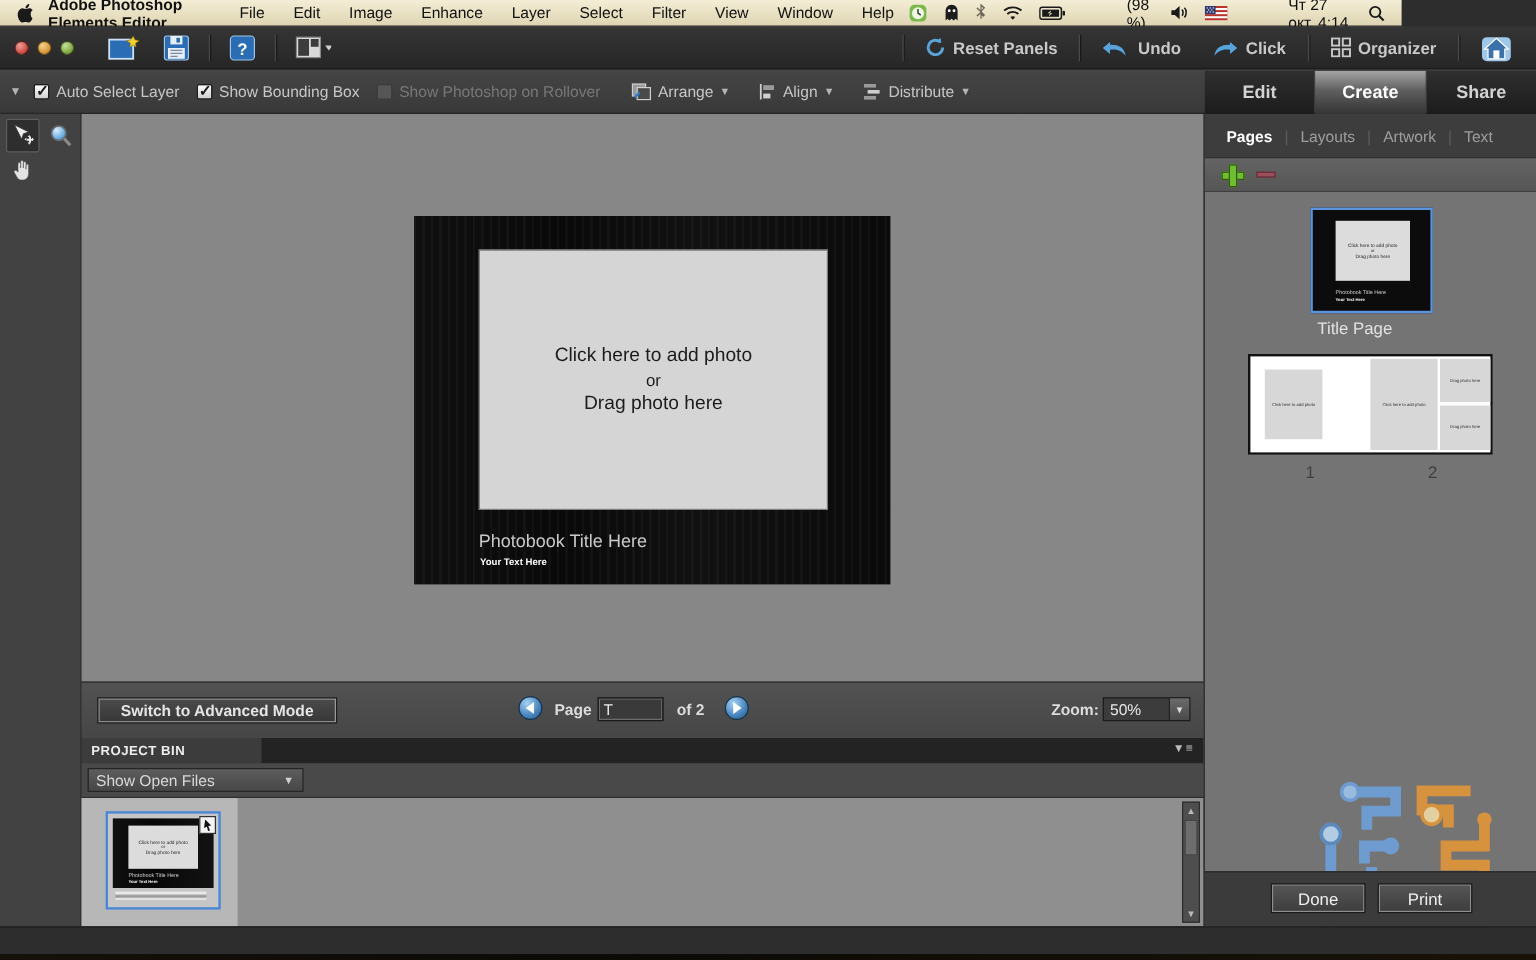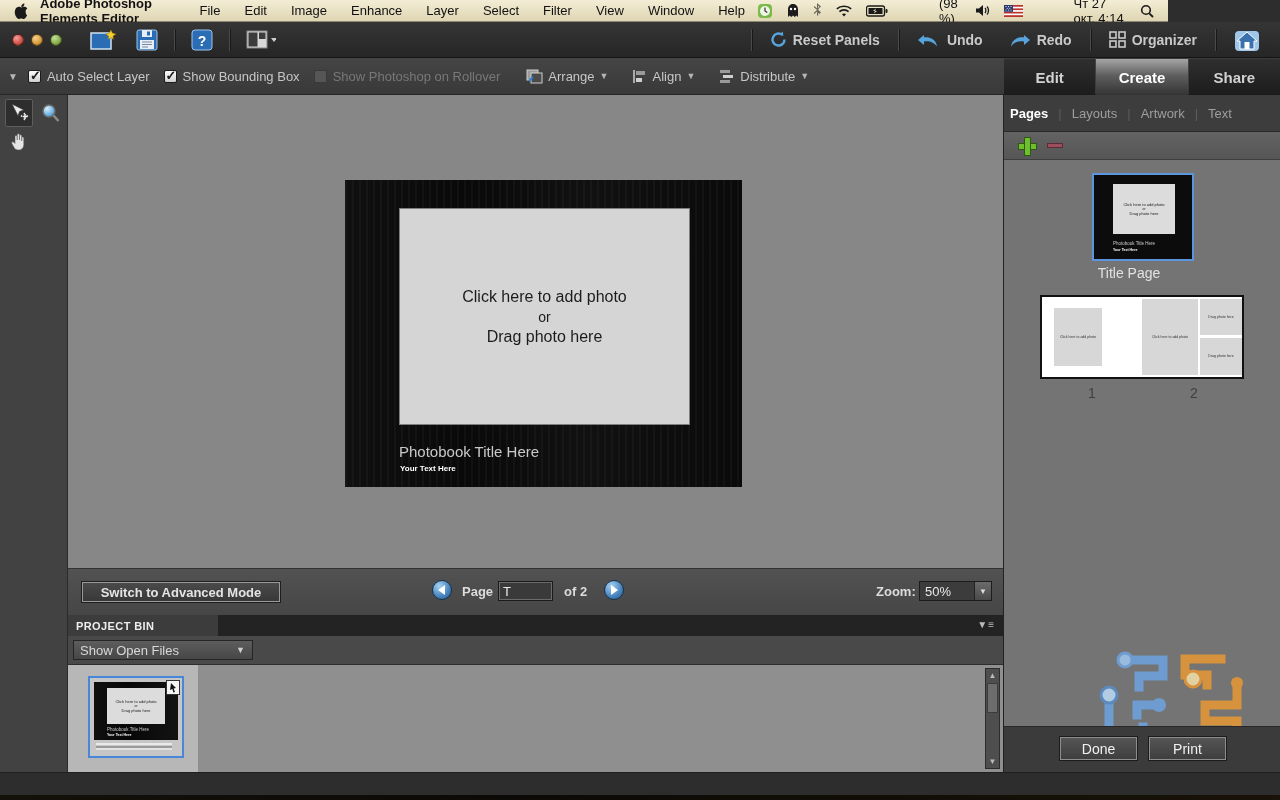--- a/index.html
+++ b/index.html
@@ -196,21 +196,21 @@
   #rightpanel {
     position:absolute; left:1003px; top:95px; width:277px; height:677px;
     background:#747474; border-left:1px solid #222;
   }
   #subtabs {
     position:absolute; left:0; top:0; width:277px; height:37px; background:#3d3d3d;
     display:flex; align-items:center; font-size:13px; color:#9e9e9e;
     border-bottom:1px solid #2a2a2a;
   }
   #subtabs .st { padding:0 10px; }
-  #subtabs .st.active { color:#ffffff; font-weight:bold; padding-left:6px; }
+  #subtabs .st.active { color:#ffffff; font-weight:bold; padding-left:18px; }
   #subtabs .sep { color:#5c5c5c; }
   #pmstrip {
     position:absolute; left:0; top:37px; width:277px; height:28px;
     background:linear-gradient(180deg,#636363,#565656); border-bottom:1px solid #3f3f3f;
     display:flex; align-items:center; gap:12px; padding-left:14px;
   }
   .plus-ico { position:relative; width:17px; height:17px; }
   .plus-ico::before { content:""; position:absolute; left:0; top:6px; width:17px; height:5px; background:#6fbe2e; border:1px solid #2d5a10; }
   .plus-ico::after  { content:""; position:absolute; left:6px; top:0; width:5px; height:17px; background:#6fbe2e; border:1px solid #2d5a10; }
   .minus-ico { width:16px; height:5px; background:#9b4f5c; border:1px solid #5e2b34; }
@@ -391,21 +391,21 @@
       <span class="tb-btn">
         <svg width="24" height="16" viewBox="0 0 24 16">
             <path d="M7 3L1 8l6 5V9.5c6-1 10 1 13 5-1-7-6-9.5-13-9.2V3z" fill="#57a4dd"></path>
           </svg>
         <span>Undo</span>
       </span>
       <span class="tb-btn">
         <svg width="24" height="16" viewBox="0 0 24 16">
             <path d="M17 3l6 5-6 5V9.5c-6-1-10 1-13 5 1-7 6-9.5 13-9.2V3z" fill="#57a4dd"></path>
           </svg>
-        <span>Redo</span>
+        <span>Click</span>
       </span>
       <span class="tb-sep"></span>
       <span class="tb-btn">
         <svg width="17" height="17" viewBox="0 0 17 17">
             <rect x="1" y="1" width="6" height="6" fill="none" stroke="#c9c9c9" stroke-width="1.6"></rect>
             <rect x="10" y="1" width="6" height="6" fill="none" stroke="#c9c9c9" stroke-width="1.6"></rect>
             <rect x="1" y="10" width="6" height="6" fill="none" stroke="#c9c9c9" stroke-width="1.6"></rect>
             <rect x="10" y="10" width="6" height="6" fill="none" stroke="#c9c9c9" stroke-width="1.6"></rect>
           </svg>
         <span>Organizer</span>

